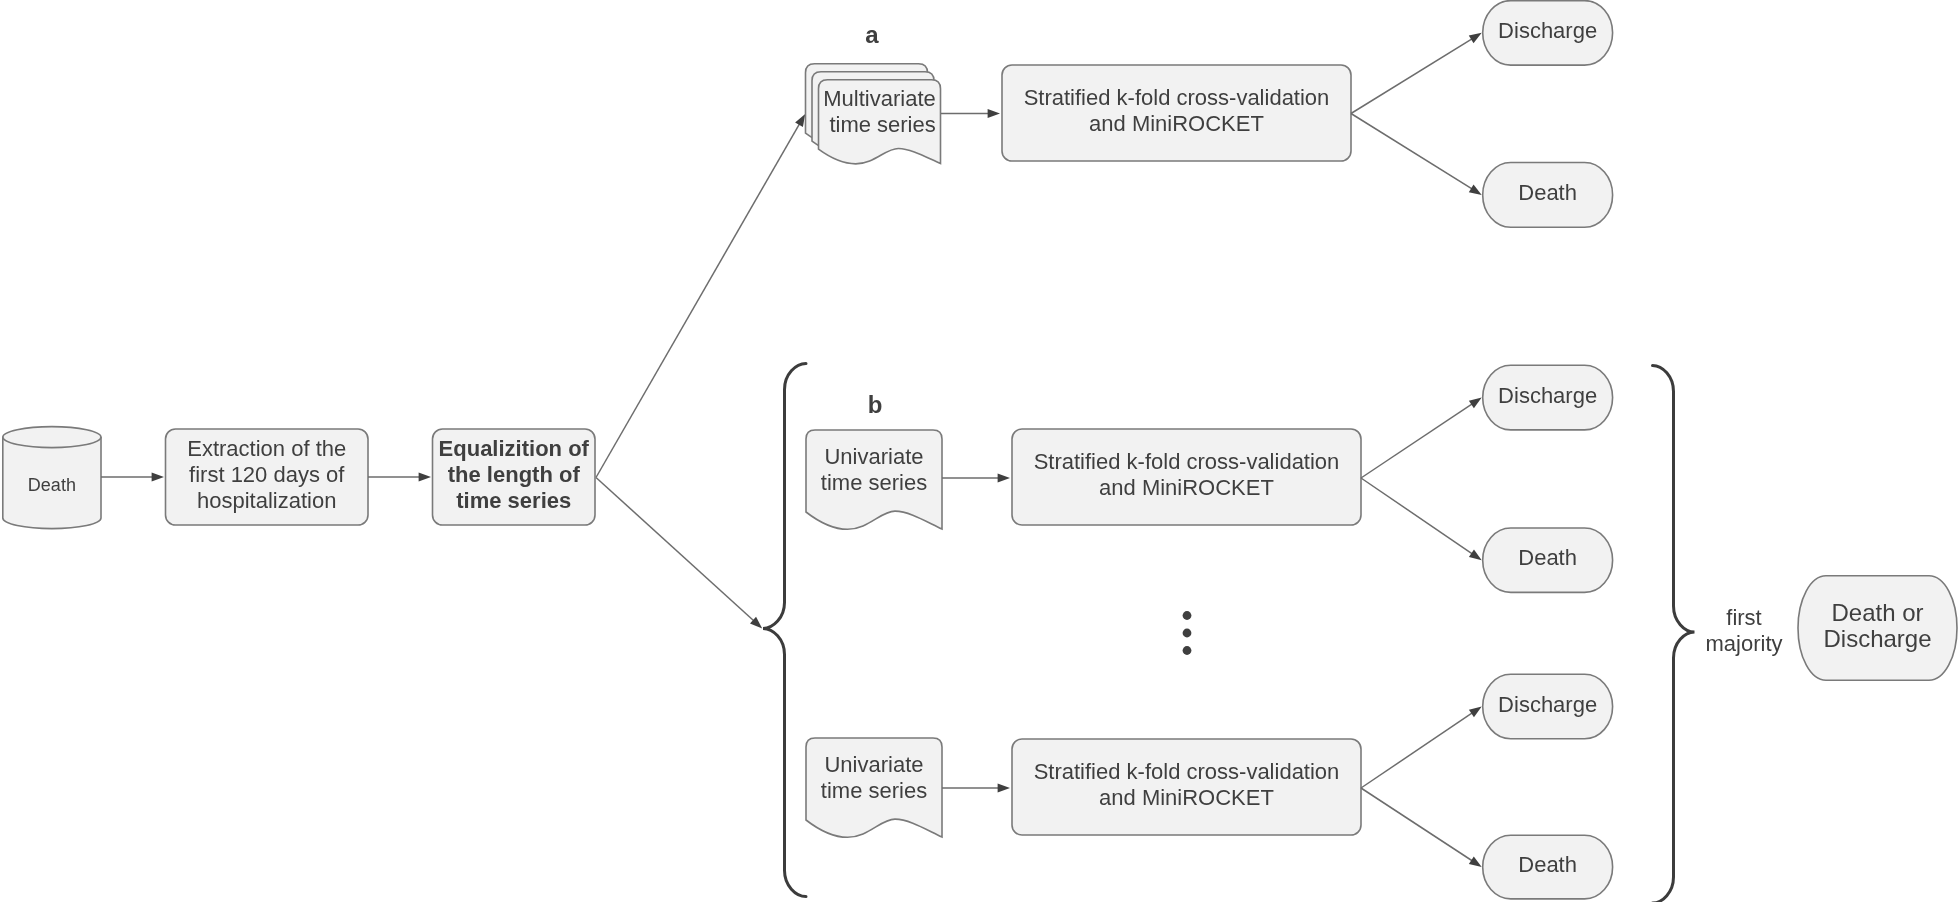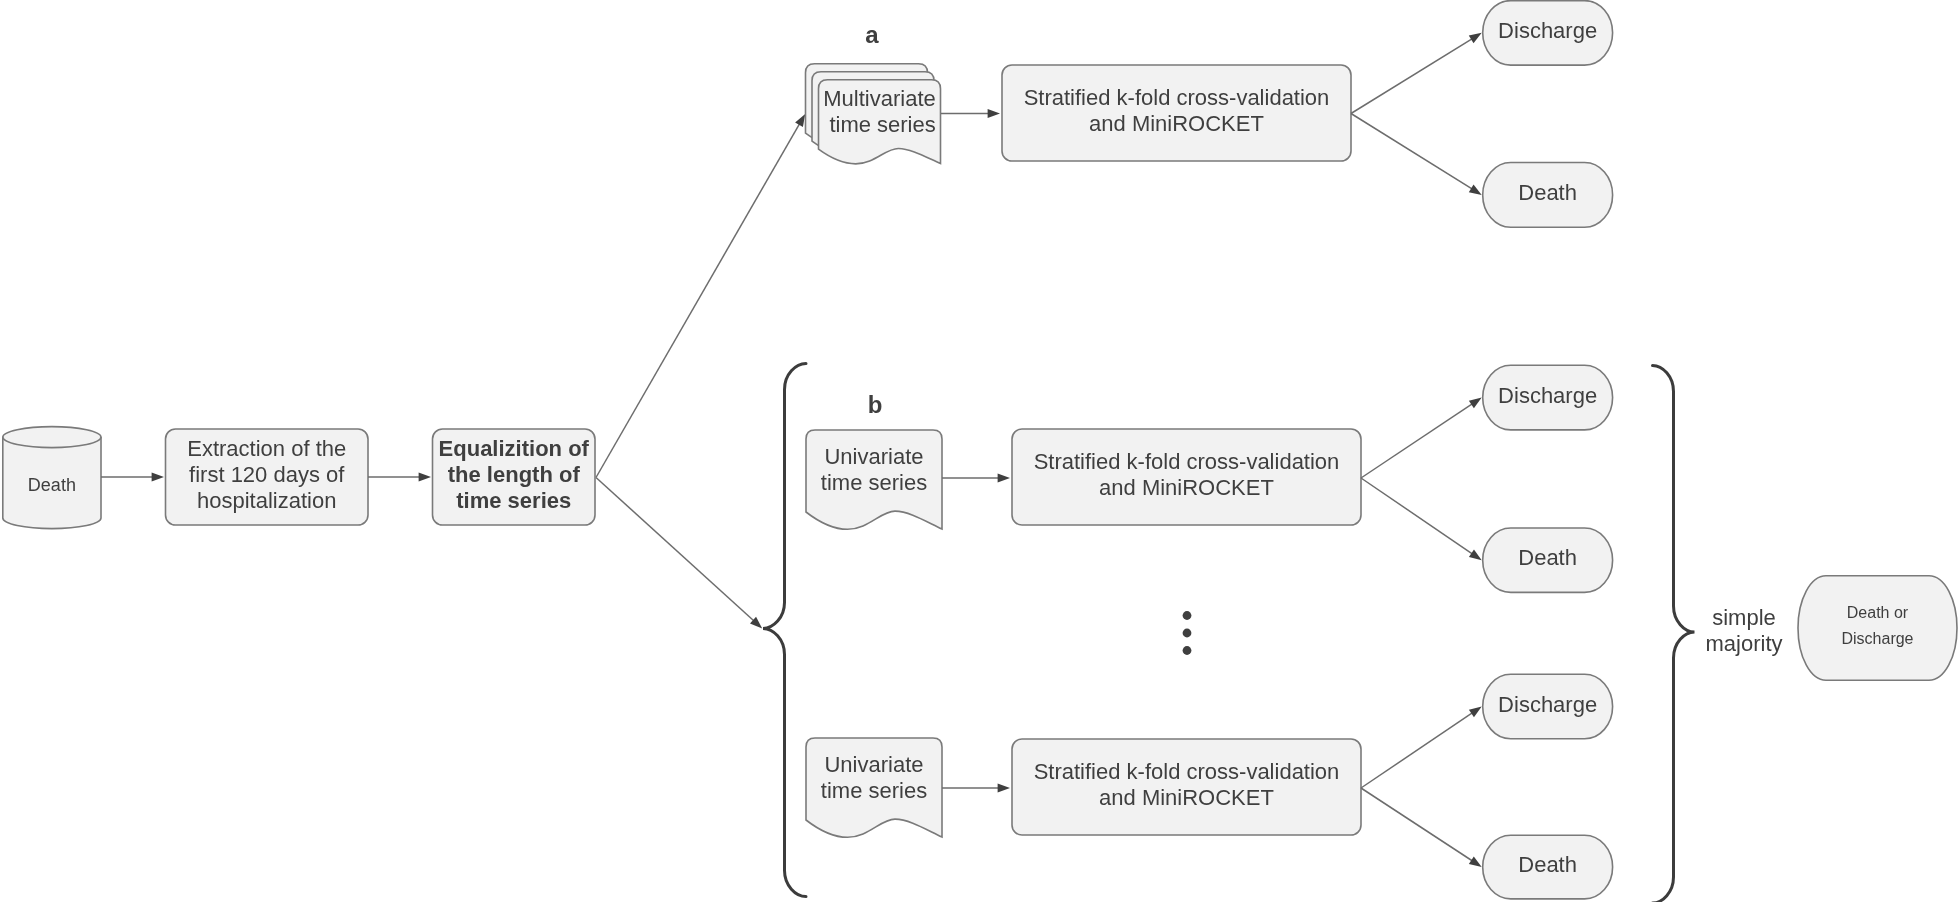--- a/index.html
+++ b/index.html
@@ -93,17 +93,17 @@
   <div class="lbl" id="lb-model-b1" style="left: 1012px; top: 427.3px; width: 349px; height: 96px; font-size: 22px;">Stratified k-fold cross-validation
 and MiniROCKET</div>
   <div class="lbl" id="lb-discharge-b1" style="left: 1482.7px; top: 363.6px; width: 129.9px; height: 64.6px; font-size: 22px;">Discharge</div>
   <div class="lbl" id="lb-death-b1" style="left: 1482.7px; top: 526.3px; width: 129.9px; height: 64.4px; font-size: 22px;">Death</div>
   <div class="lbl" id="lb-univariate-bottom" style="left: 806px; top: 736.5px; width: 136px; height: 82px; font-size: 22px;">Univariate
 time series</div>
   <div class="lbl" id="lb-model-b2" style="left: 1012px; top: 737.3px; width: 349px; height: 96px; font-size: 22px;">Stratified k-fold cross-validation
 and MiniROCKET</div>
   <div class="lbl" id="lb-discharge-b2" style="left: 1482.7px; top: 672.6px; width: 129.9px; height: 64.5px; font-size: 22px;">Discharge</div>
   <div class="lbl" id="lb-death-b2" style="left: 1482.7px; top: 833.5px; width: 129.9px; height: 63.7px; font-size: 22px;">Death</div>
-  <div class="lbl" id="lb-majority" style="left: 1698px; top: 604.6px; width: 92px; height: 52px; font-size: 22px;">simple
+  <div class="lbl" id="lb-majority" style="left: 1698px; top: 604.6px; width: 92px; height: 52px; font-size: 22px;">first
 majority</div>
-  <div class="lbl" id="lb-final" style="left: 1798px; top: 574.1px; width: 159px; height: 104.5px; font-size: 16px;">Death or
+  <div class="lbl" id="lb-final" style="left: 1798px; top: 574.1px; width: 159px; height: 104.5px; font-size: 24px;">Death or
 Discharge</div>
 </div>
 
 </body></html>

